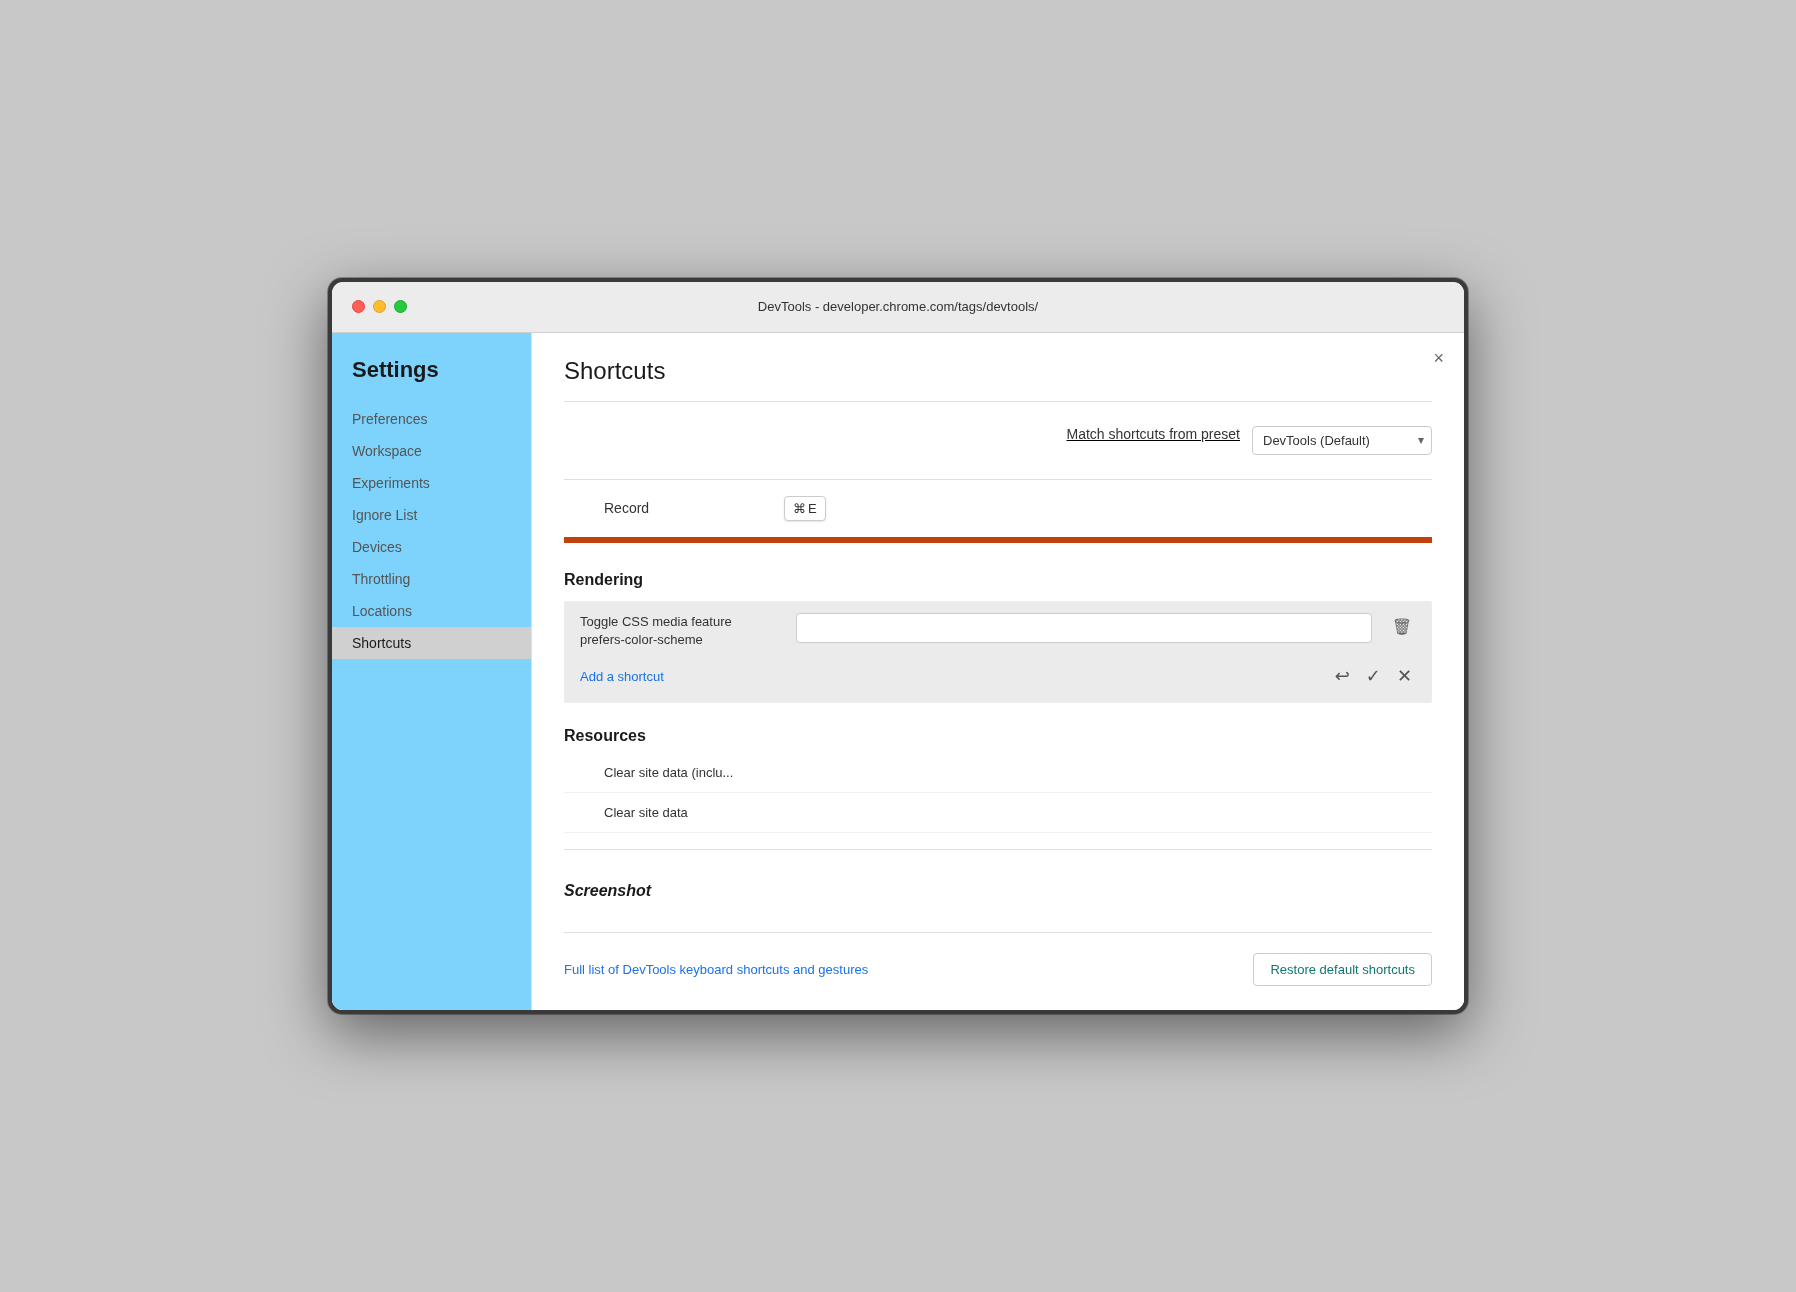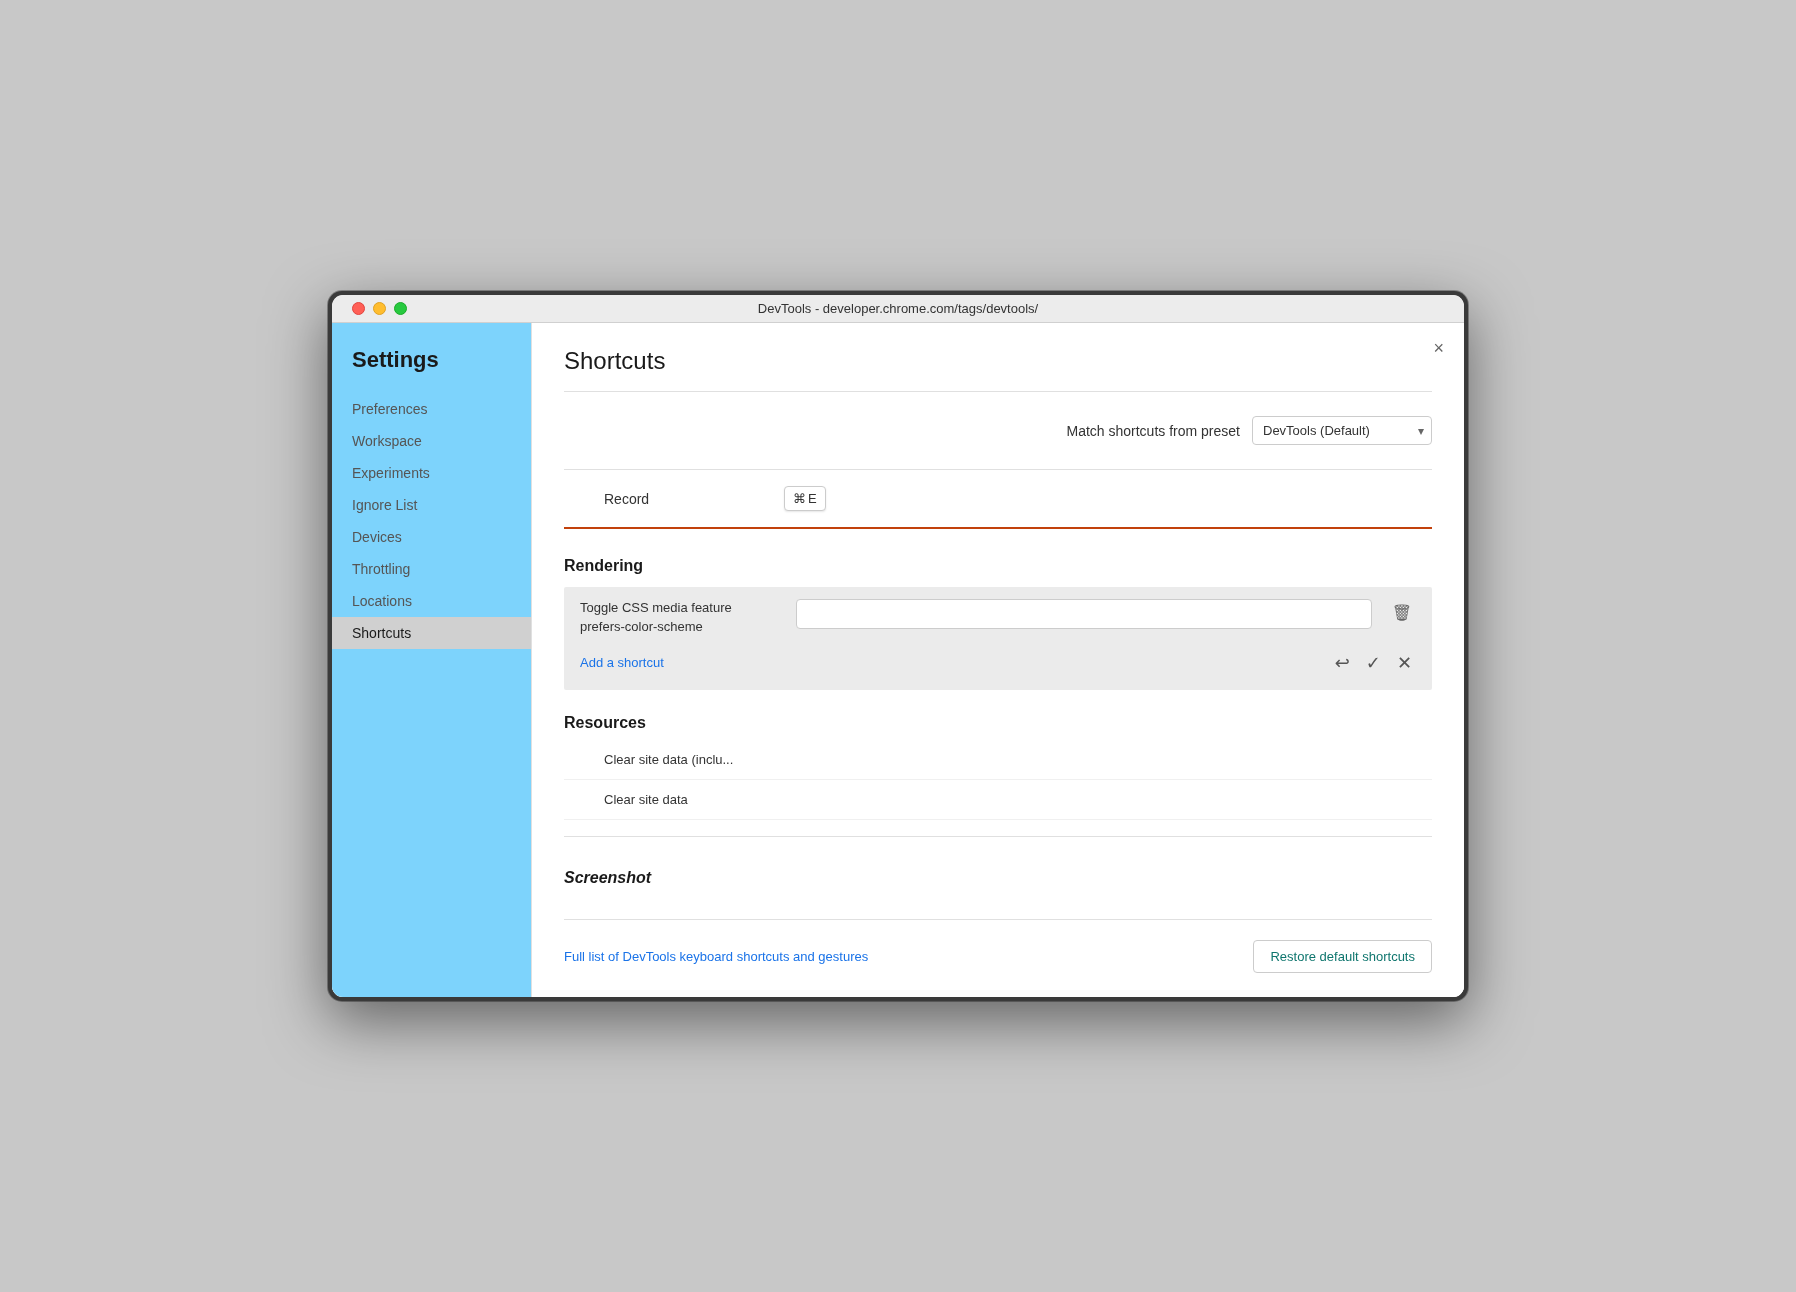--- a/index.html
+++ b/index.html
@@ -25,21 +25,21 @@
       border-radius: 11px;
       overflow: hidden;
       display: flex;
       flex-direction: column;
     }
 
     
     .title-bar {
       background: #ececec;
       border-bottom: 1px solid #d0d0d0;
-      height: 28px;
+      height: 51px;
       display: flex;
       align-items: center;
       padding: 0 20px;
       position: relative;
       border-radius: 11px 11px 0 0;
     }
 
     .traffic-lights {
       display: flex;
       gap: 8px;
@@ -133,24 +133,24 @@
 
     .panel-divider {
       border: none;
       border-top: 1px solid #e0e0e0;
       margin-bottom: 24px;
     }
 
     
     .preset-row {
       display: flex;
-      align-items: center;
       justify-content: flex-end;
       margin-bottom: 24px;
       gap: 12px;
+      text-decoration: underline;
     }
 
     .preset-label {
       font-size: 14px;
       color: #333;
     }
 
     .select-wrapper {
       position: relative;
       display: inline-block;
@@ -178,21 +178,21 @@
       font-size: 12px;
       color: #666;
     }
 
     
     .record-row {
       display: flex;
       align-items: center;
       padding: 16px 0;
       border-top: 1px solid #e0e0e0;
-      border-bottom: 2px solid #c2410c;
+      border-bottom: 6px solid #c2410c;
       margin-bottom: 20px;
     }
 
     .record-label {
       font-size: 14px;
       color: #333;
       width: 220px;
       padding-left: 40px;
     }
 

